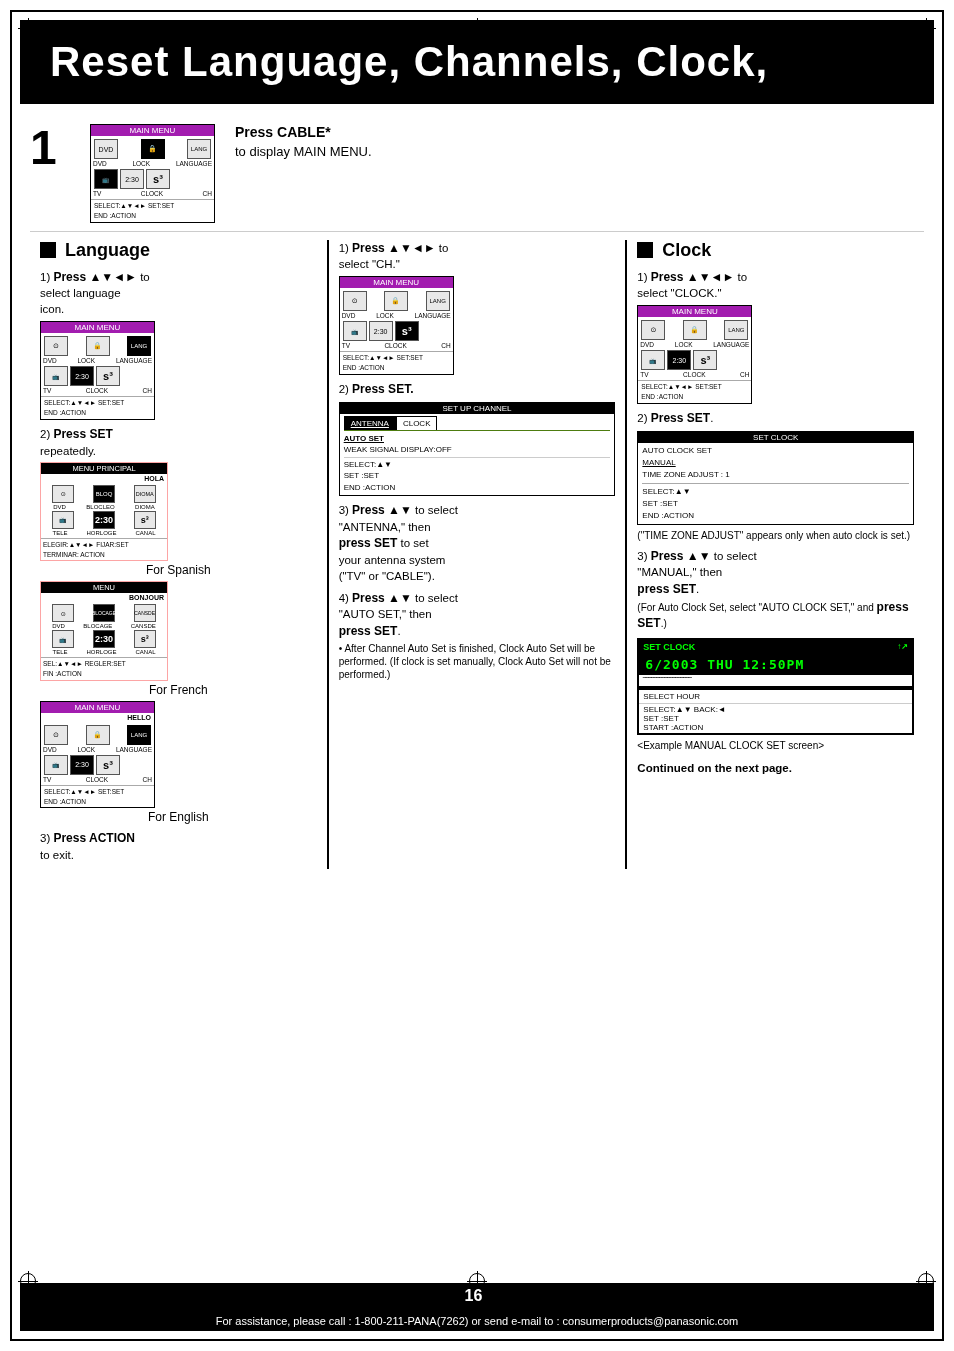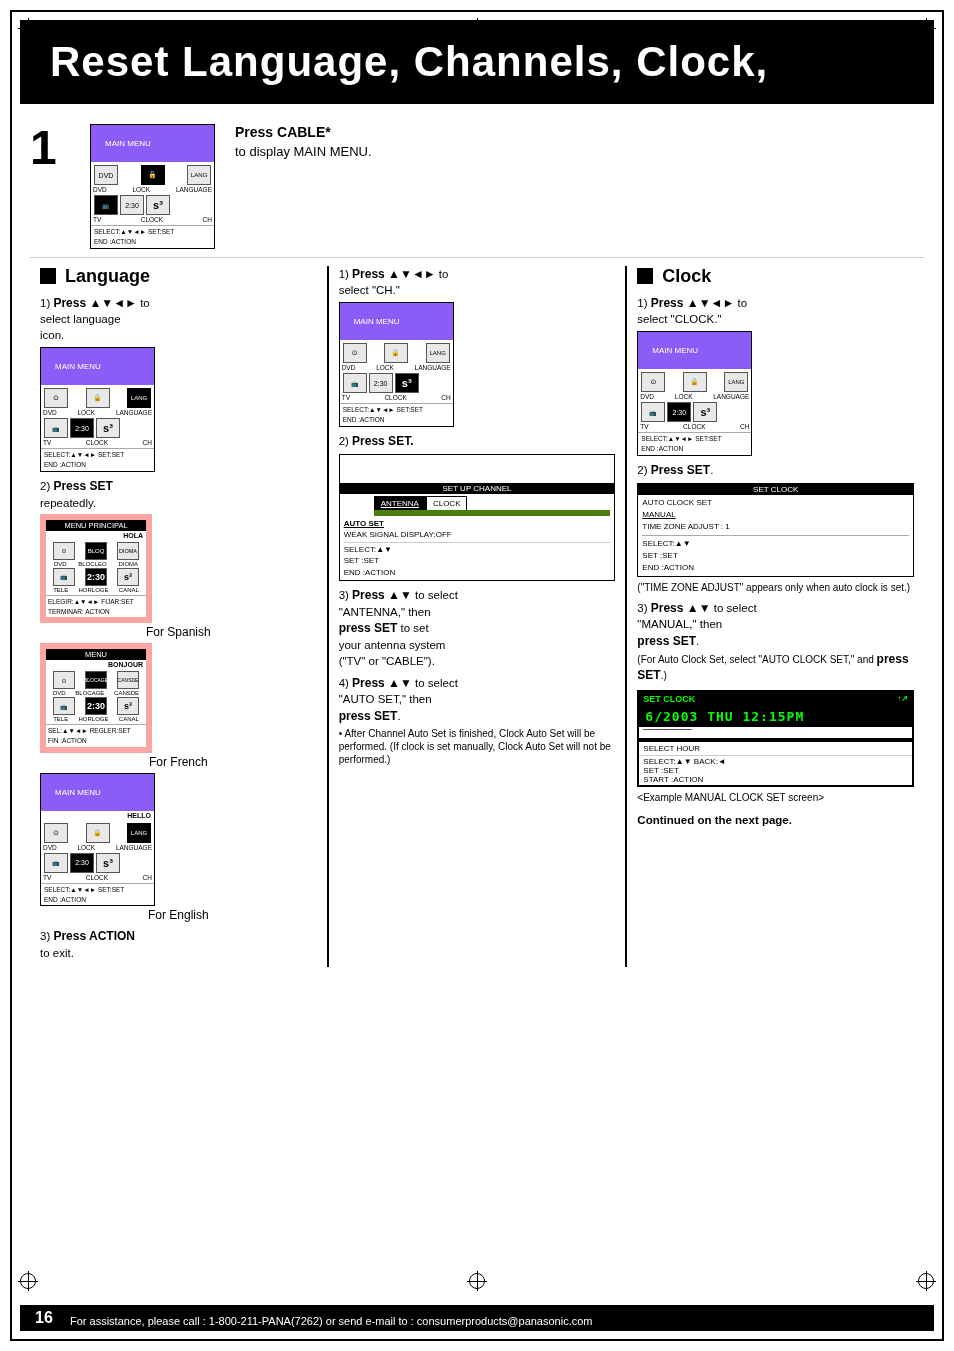--- a/index.html
+++ b/index.html
@@ -118,21 +118,20 @@
       font-size: 8px;
       margin: 4px 0;
       display: block;
     }
     .menu-sm-title {
       background: #000;
       color: #fff;
       text-align: center;
       padding: 1px 3px;
       font-size: 8px;
-      margin-top: 28px;
     }
     .menu-sm-body {
       padding: 2px 4px;
       font-size: 8px;
       line-height: 1.4;
     }
     .menu-sm-body .select-row {
       border-top: 1px solid #ccc;
       padding-top: 1px;
       margin-top: 2px;
@@ -190,22 +189,23 @@
     .footer {
       position: absolute;
       bottom: 20px;
       left: 20px;
       right: 20px;
       background: #000;
       color: #fff;
       padding: 4px 15px;
       font-size: 11px;
       display: flex;
-      align-items: flex-end;
+      align-items: center;
       gap: 10px;
+      flex-direction: column;
     }
     .footer-page-num {
       font-size: 16px;
       font-weight: bold;
       min-width: 25px;
     }
 
     
     .crosshair {
       position: absolute;
@@ -241,23 +241,22 @@
     .ch-tl { top: 18px; left: 18px; }
     .ch-tr { top: 18px; right: 18px; }
     .ch-bl { bottom: 60px; left: 18px; }
     .ch-br { bottom: 60px; right: 18px; }
     .ch-tc { top: 18px; left: 50%; transform: translateX(-50%); }
     .ch-bc { bottom: 60px; left: 50%; transform: translateX(-50%); }
 
     
     .tab-bar {
       display: flex;
-      border-bottom: 6px solid #4d7c0f;
+      border-bottom: 1px solid #4d7c0f;
       margin-bottom: 2px;
-      margin-left: 30px;
     }
     .tab-item {
       padding: 1px 6px;
       font-size: 8px;
       border: 1px solid #000;
       border-bottom: none;
     }
     .tab-item.active {
       background: #000;
       color: #fff;
@@ -265,24 +264,24 @@
     }
 
     
     .main-menu-lg {
       width: 125px;
       border: 1px solid #000;
       font-size: 8px;
       flex-shrink: 0;
     }
     .mml-title {
-      background: #8b5cf6;
-      color: #fff;
-      text-align: left;
-      padding: 14px;
+      background: #a21caf;
+      color: #fff;
+      text-align: center;
+      padding: 1px;
       font-size: 8px;
     }
     .mml-icons {
       display: flex;
       gap: 2px;
       padding: 3px 3px 1px 3px;
       align-items: center;
       justify-content: space-between;
     }
     .mml-icon {
@@ -334,23 +333,23 @@
     }
     .mml-select {
       border-top: 1px solid #aaa;
       padding: 1px 3px;
       font-size: 6.5px;
       line-height: 1.5;
     }
 
     
     .menu-principal {
-      border: 6px solid #fca5a5;
-      font-size: 8px;
-      width: 112px;
+      border: 1px solid #fca5a5;
+      font-size: 8px;
+      width: 128px;
     }
     .mp-title {
       background: #000;
       color: #fff;
       text-align: center;
       padding: 1px;
       font-size: 7.5px;
     }
     .mp-hola {
       text-align: right;
@@ -746,21 +745,21 @@
       <div class="step-item">
         <p>3) <b>Press ▲▼</b> to select<br>"MANUAL," then<br><b>press SET</b>.</p>
         <p class="note">(For Auto Clock Set, select "AUTO CLOCK SET," and <b>press SET</b>.)</p>
 
         <div class="clock-display-box" style="margin-top:6px;">
           <div class="clock-display-top">
             <span style="font-size:9px;">SET CLOCK</span>
             <span style="font-size:8px;">↑↗</span>
           </div>
           <div style="background:#000; color:#0f0; font-size:13px; font-weight:bold; padding:3px 6px; font-family:monospace; letter-spacing:1px;">
-            6/2003 THU 12:15PM
+            6/2003 THU 12:50PM
           </div>
           <div style="border-bottom: 3px solid #000; font-size:8px; padding:1px 4px; font-weight:bold;">
             ‾‾‾‾‾‾‾‾‾‾‾‾‾‾‾‾‾‾
           </div>
           <div style="font-size:8px; padding:2px 4px; border-top:1px solid #000;">SELECT HOUR</div>
           <div style="font-size:8px; padding:1px 4px; border-top:1px solid #ccc;">
             <div>SELECT:▲▼    BACK:◄</div>
             <div>SET     :SET</div>
             <div>START  :ACTION</div>
           </div>

